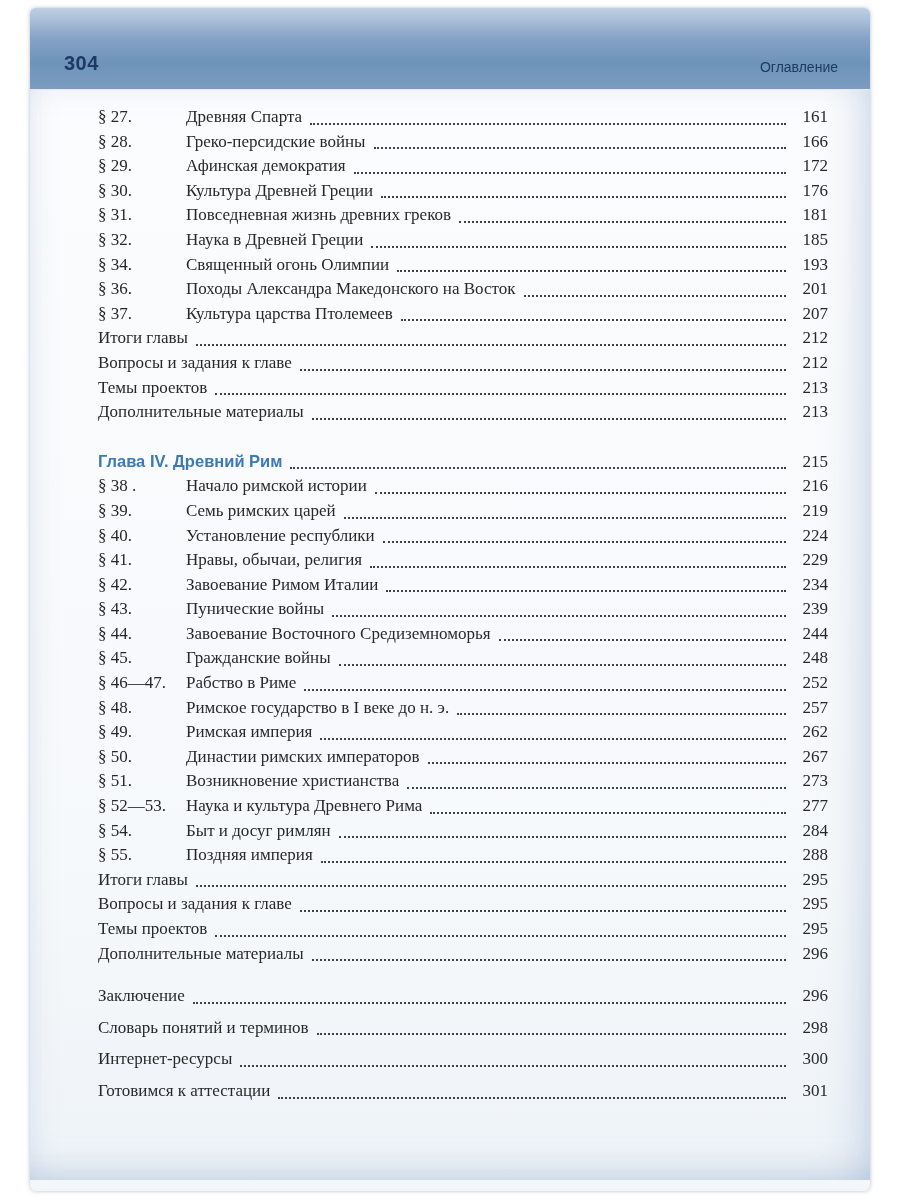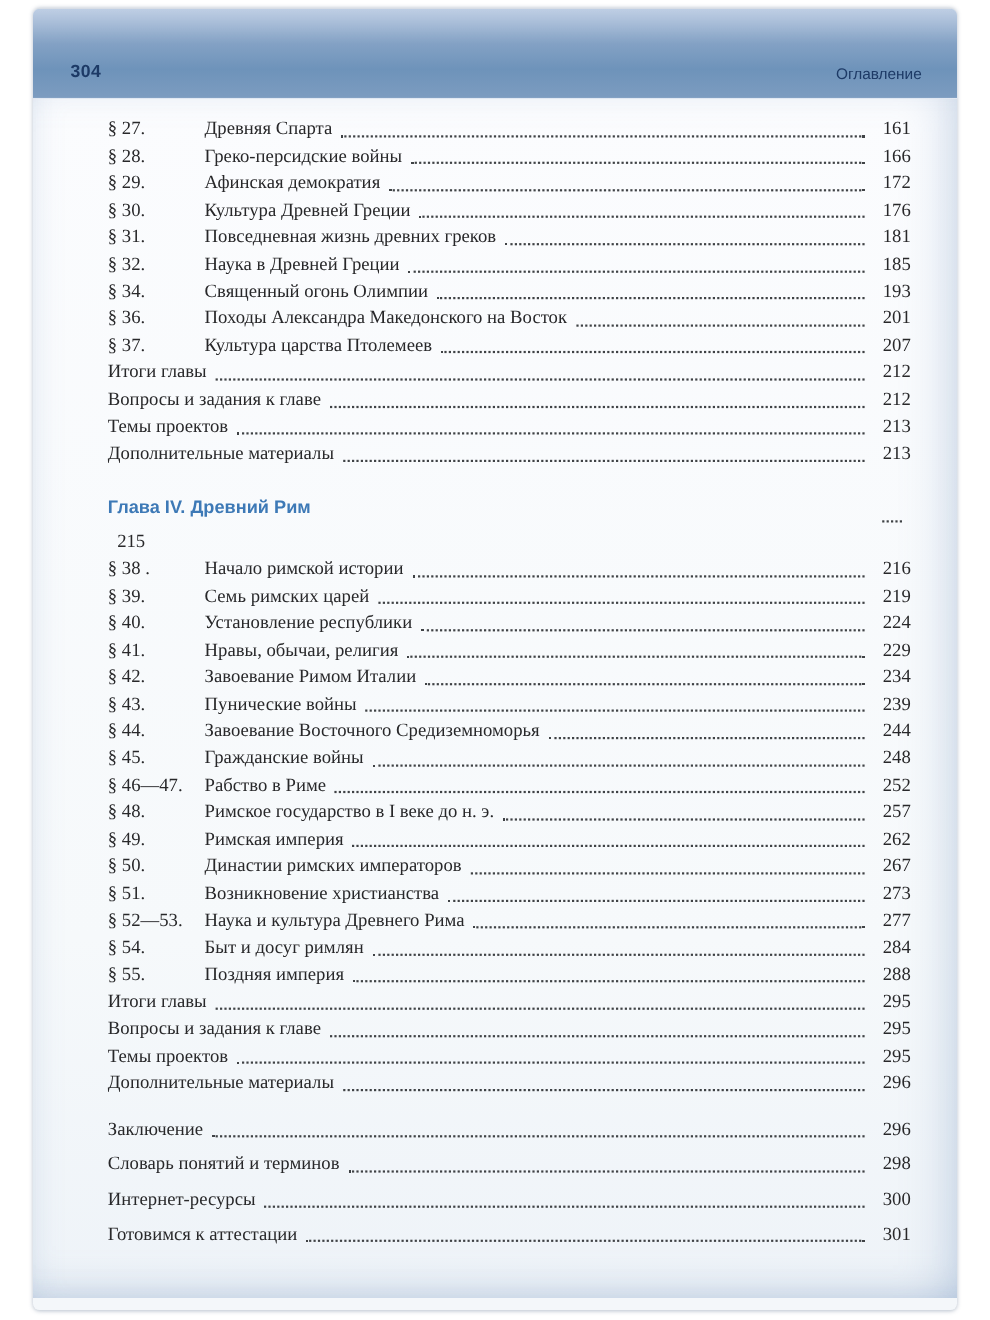--- a/index.html
+++ b/index.html
@@ -35,21 +35,21 @@
       linear-gradient(180deg,rgba(255,255,255,.25),rgba(255,255,255,0) 40%),
       linear-gradient(180deg,#a9bedb 0%,#8aa6c8 30%,#6e93ba 68%,#7c9cc0 100%);
     display:flex;
     align-items:flex-end;
     justify-content:space-between;
     padding:0 32px 14px 34px;
     border-bottom:1px solid rgba(255,255,255,.55);
   }
   .page-number-big{
     font-family:"Liberation Sans","DejaVu Sans",sans-serif;
-    font-size:16px;font-weight:bold;color:var(--header-text);
+    font-size:20px;font-weight:bold;color:var(--header-text);
     letter-spacing:.5px;
   }
   .header-right{
     font-family:"Liberation Sans","DejaVu Sans",sans-serif;
     font-size:14px;font-weight:normal;color:var(--header-text);
   }
   .content{
     position:relative;
     padding:15px 42px 20px 68px;
     min-height:1090px;
@@ -78,21 +78,21 @@
     align-self:flex-end;
     margin:0 8px 5px 8px;
     border-bottom:2px dotted var(--dot);
     min-width:18px;
   }
   .toc-row .pg{
     flex:none;
     min-width:34px;
     text-align:right;
   }
-  .toc-row.chapter{margin-top:24px;flex-direction:column;}
+  .toc-row.chapter{margin-top:24px;}
   .toc-row.chapter .title{
     color:var(--accent-blue);
     font-weight:bold;
     font-family:"Liberation Sans","DejaVu Sans",sans-serif;
     font-size:16.5px;
   }
   .toc-row.back{margin-top:7px;}
   .toc-row.back.first{margin-top:18px;}
 </style>
 </head>

